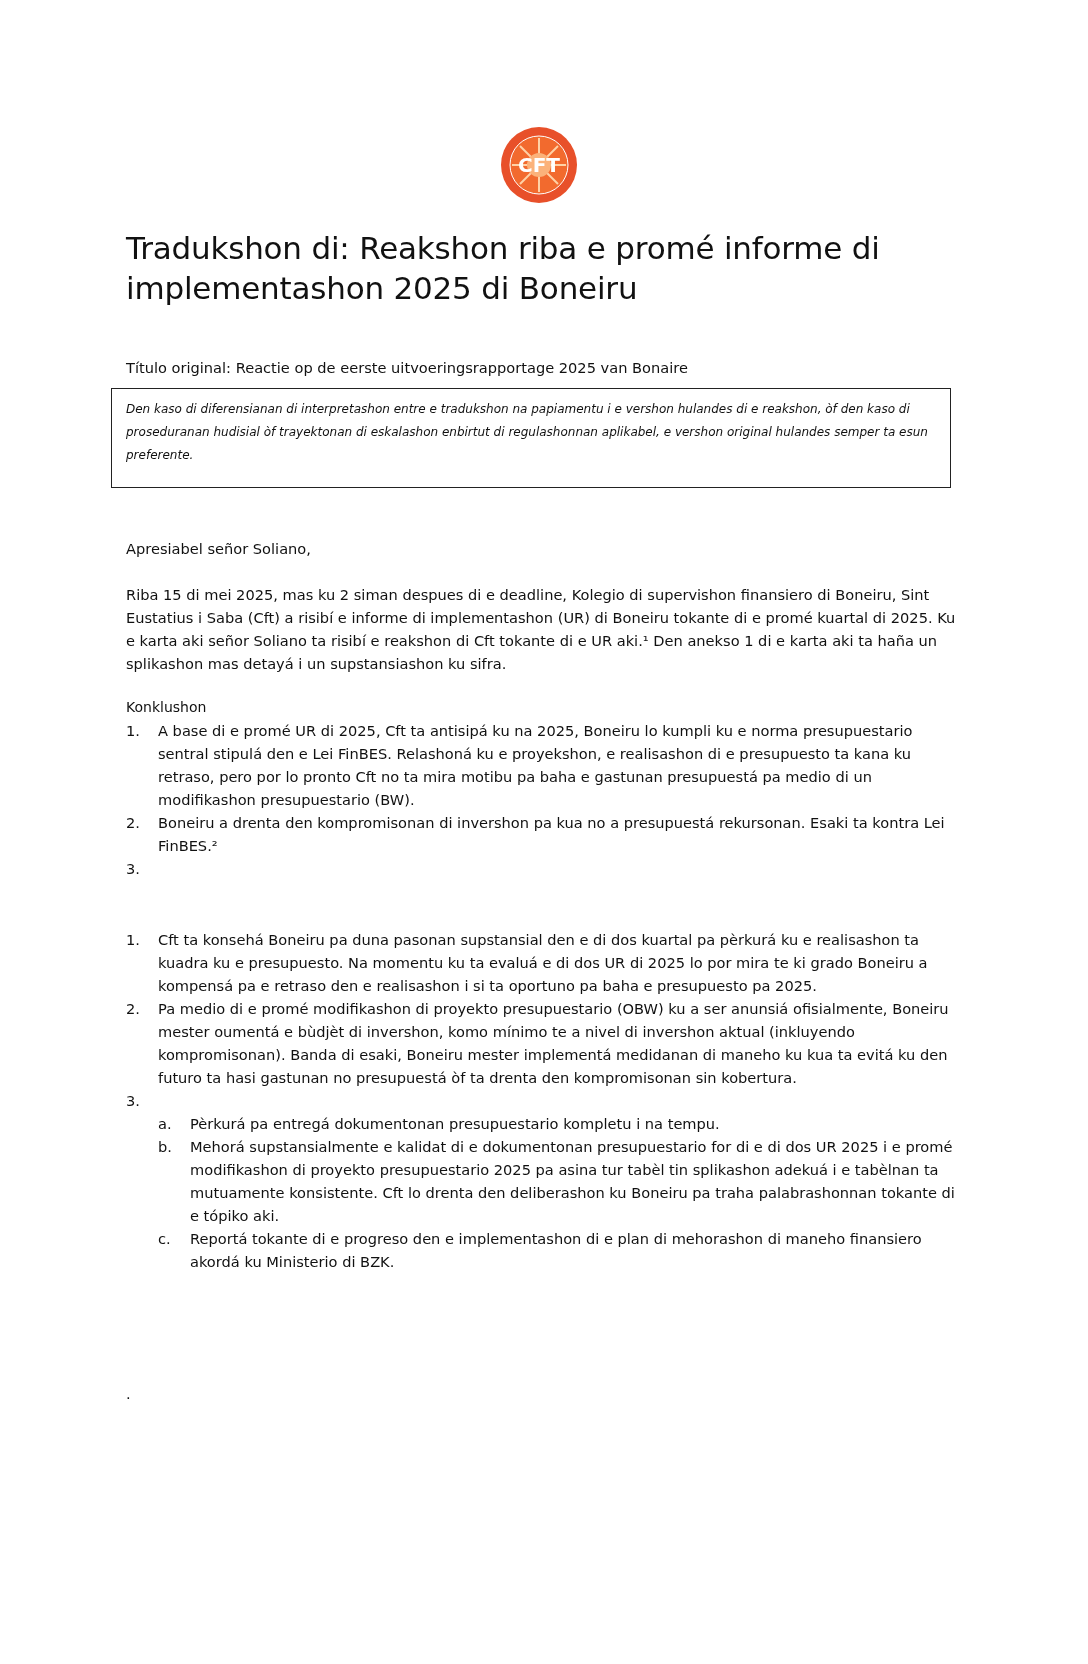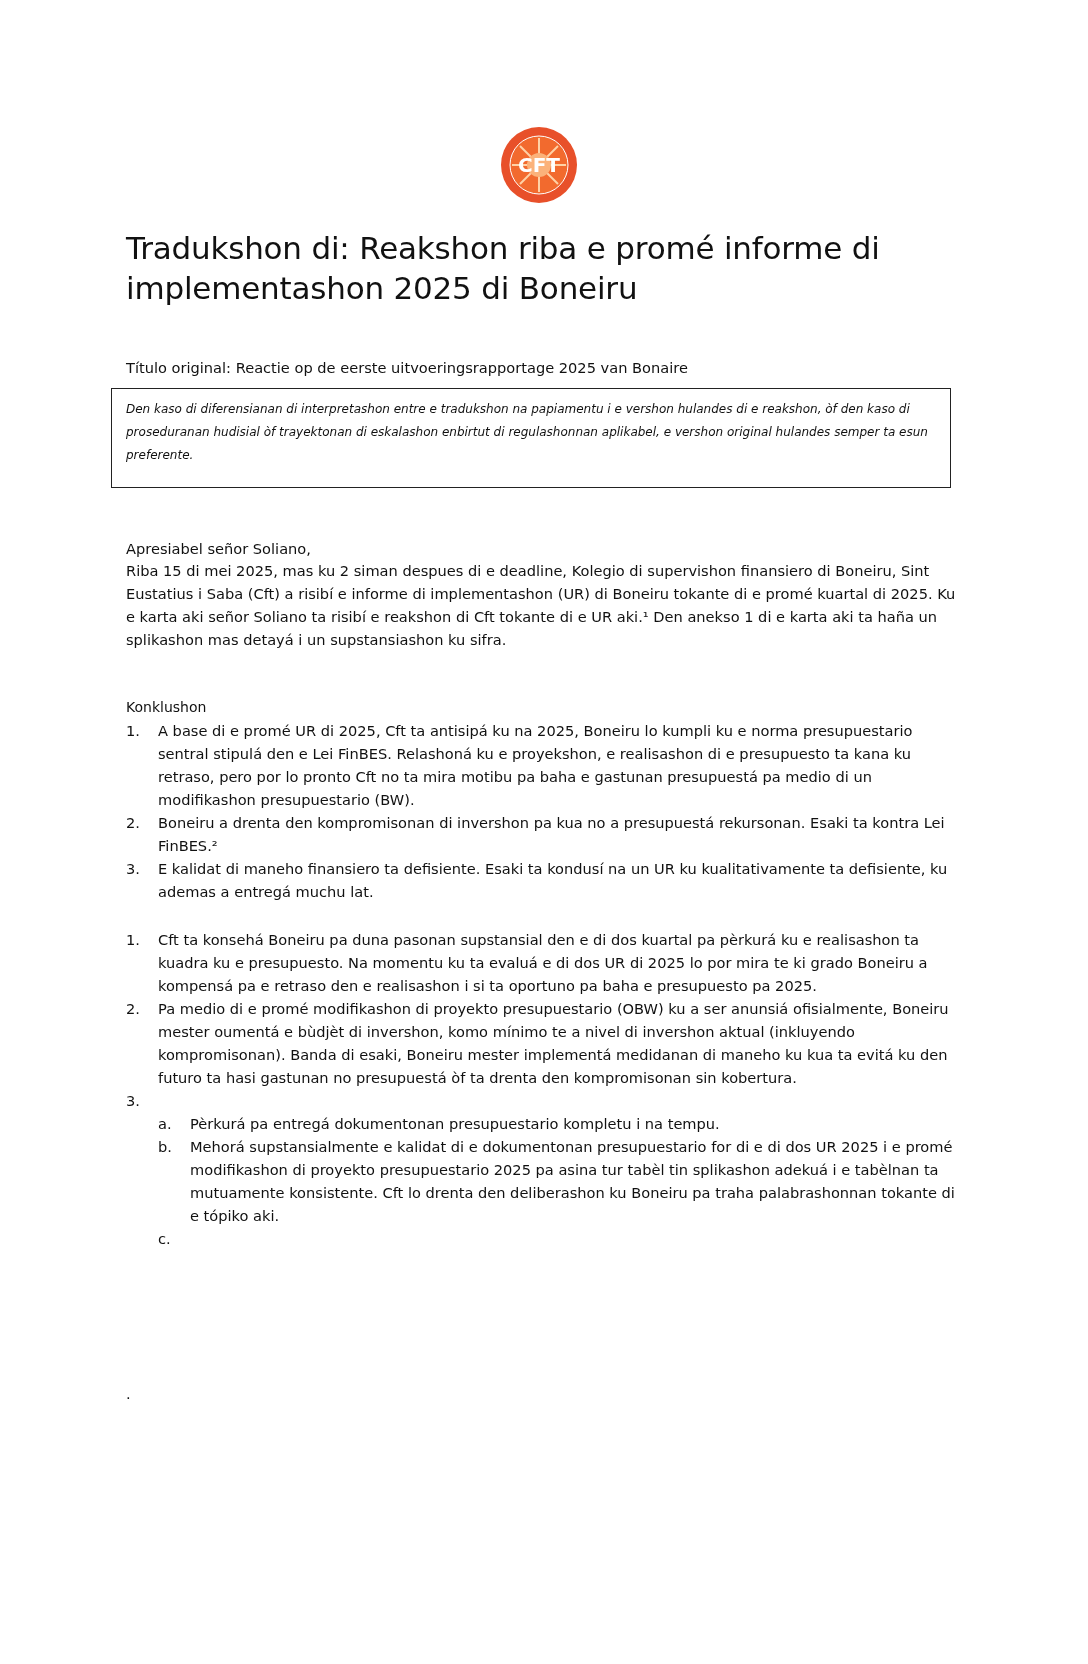--- a/index.html
+++ b/index.html
@@ -3,21 +3,21 @@
   <meta charset="utf-8">
   <style>
     html, body { margin:0; padding:0; background:#fff; }
     body { width:1088px; height:1664px; position:relative; font-family:"DejaVu Sans", sans-serif; color:#111; }
     .logo { position:absolute; left:500px; top:126px; width:78px; height:78px; }
     .title { position:absolute; left:126px; top:228px; width:840px; font-size:31px; line-height:40px; font-weight:normal; margin:0; letter-spacing:-0.2px; }
     .body { position:absolute; left:126px; width:840px; font-size:14.6px; line-height:23px; }
     .orig { top:356px; }
     .notice { position:absolute; left:111px; top:388px; width:840px; height:100px; border:1.5px solid #222; box-sizing:border-box; padding:9px 14px; font-style:italic; font-size:12px; line-height:23px; }
     .greet { top:537px; }
-    .para1 { top:559px; }
+    .para1 { top:583px; }
     .konk { top:696px; }
     .pas { top:928px; }
     h3 { font-size:14px; font-weight:normal; margin:0; line-height:23px; }
     ol { margin:0; padding:0; list-style:none; }
     ol li { position:relative; padding-left:32px; }
     ol li .num { position:absolute; left:0; top:0; }
     .sub { margin-top:23px; padding-left:32px; }
     .sub li { padding-left:32px; }
     .dot { position:absolute; left:126px; top:1385px; font-size:14.6px; }
   </style>
@@ -47,30 +47,30 @@
 
 <div class="body greet">Apresiabel señor Soliano,</div>
 
 <div class="body para1">Riba 15 di mei 2025, mas ku 2 siman despues di e deadline, Kolegio di supervishon finansiero di Boneiru, Sint Eustatius i Saba (Cft) a risibí e informe di implementashon (UR) di Boneiru tokante di e promé kuartal di 2025. Ku e karta aki señor Soliano ta risibí e reakshon di Cft tokante di e UR aki.¹ Den anekso 1 di e karta aki ta haña un splikashon mas detayá i un supstansiashon ku sifra.</div>
 
 <div class="body konk">
   <h3>Konklushon</h3>
   <ol>
     <li><span class="num">1.</span><span>A base di e promé UR di 2025, Cft ta antisipá ku na 2025, Boneiru lo kumpli ku e norma presupuestario sentral stipulá den e Lei FinBES. Relashoná ku e proyekshon, e realisashon di e presupuesto ta kana ku retraso, pero por lo pronto Cft no ta mira motibu pa baha e gastunan presupuestá pa medio di un modifikashon presupuestario (BW).</span></li>
     <li><span class="num">2.</span><span>Boneiru a drenta den kompromisonan di invershon pa kua no a presupuestá rekursonan. Esaki ta kontra Lei FinBES.²</span></li>
-    <li><span class="num">3.</span><span>E kalidat di maneho finansiero ta defisiente. Esaki ta kondusí na un UR ku kualitativamente ta defisiente, ku ademas a entregá muchu lat.</span></li>
+    <li><span class="num">3.</span></li>
   </ol>
 </div>
 
 <div class="body pas">
   <ol>
     <li><span class="num">1.</span><span>Cft ta konsehá Boneiru pa duna pasonan supstansial den e di dos kuartal pa pèrkurá ku e realisashon ta kuadra ku e presupuesto. Na momentu ku ta evaluá e di dos UR di 2025 lo por mira te ki grado Boneiru a kompensá pa e retraso den e realisashon i si ta oportuno pa baha e presupuesto pa 2025.</span></li>
     <li><span class="num">2.</span><span>Pa medio di e promé modifikashon di proyekto presupuestario (OBW) ku a ser anunsiá ofisialmente, Boneiru mester oumentá e bùdjèt di invershon, komo mínimo te a nivel di invershon aktual (inkluyendo kompromisonan). Banda di esaki, Boneiru mester implementá medidanan di maneho ku kua ta evitá ku den futuro ta hasi gastunan no presupuestá òf ta drenta den kompromisonan sin kobertura.</span></li>
     <li><span class="num">3.</span></li>
   </ol>
   <ol class="sub">
     <li><span class="num">a.</span><span>Pèrkurá pa entregá dokumentonan presupuestario kompletu i na tempu.</span></li>
     <li><span class="num">b.</span><span>Mehorá supstansialmente e kalidat di e dokumentonan presupuestario for di e di dos UR 2025 i e promé modifikashon di proyekto presupuestario 2025 pa asina tur tabèl tin splikashon adekuá i e tabèlnan ta mutuamente konsistente. Cft lo drenta den deliberashon ku Boneiru pa traha palabrashonnan tokante di e tópiko aki.</span></li>
-    <li><span class="num">c.</span></li>
+    <li><span class="num">c.</span><span>Reportá tokante di e progreso den e implementashon di e plan di mehorashon di maneho finansiero akordá ku Ministerio di BZK.</span></li>
   </ol>
 </div>
 
 <div class="dot">.</div>
 
 </body></html>

